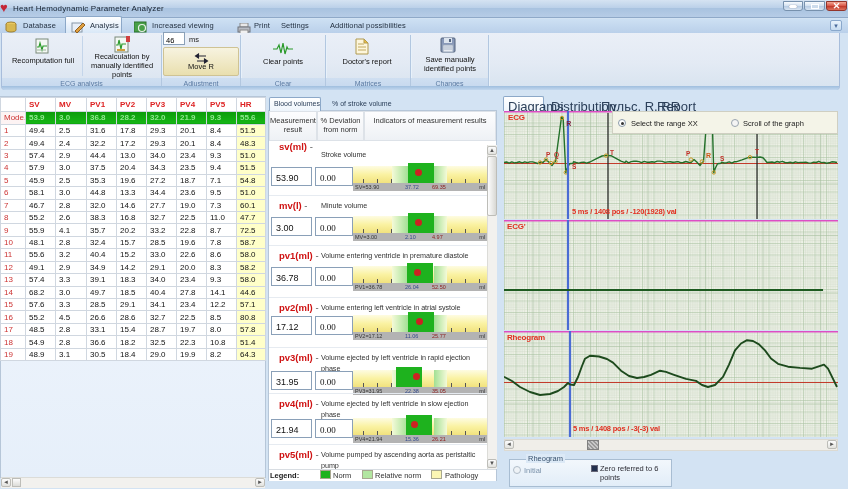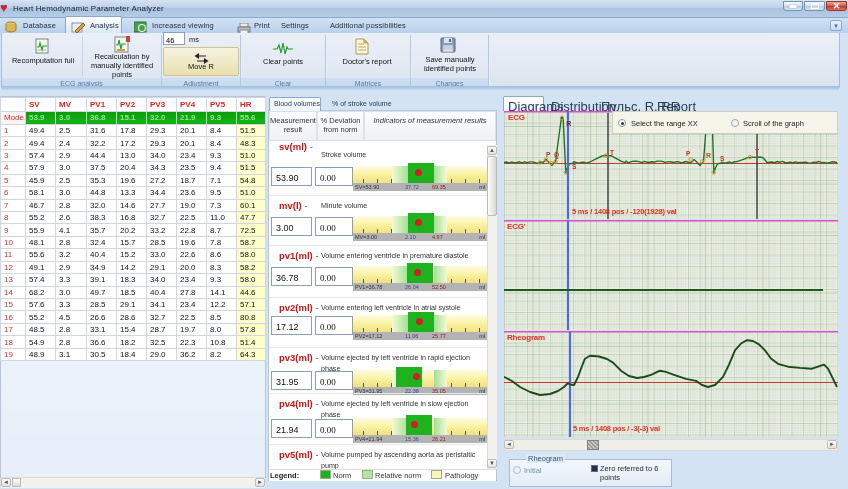--- a/index.html
+++ b/index.html
@@ -178,21 +178,21 @@
         <td>PV3</td>
         <td>PV4</td>
         <td>PV5</td>
         <td class="hrh">HR</td>
       </tr>
 <tr class="mode">
         <td class="rl">Mode.</td>
         <td>53.9</td>
         <td>3.0</td>
         <td>36.8</td>
-        <td>15.1</td>
+        <td>28.2</td>
         <td>32.0</td>
         <td>21.9</td>
         <td>9.3</td>
         <td class="hr">55.6</td>
       </tr>
 <tr>
         <td class="rl">1</td>
         <td>49.4</td>
         <td>2.5</td>
         <td>31.6</td>
@@ -389,39 +389,39 @@
         <td>10.8</td>
         <td class="hr">51.4</td>
       </tr>
 <tr>
         <td class="rl">19</td>
         <td>48.9</td>
         <td>3.1</td>
         <td>30.5</td>
         <td>18.4</td>
         <td>29.0</td>
-        <td>36.2</td>
+        <td>19.9</td>
         <td>8.2</td>
         <td class="hr">64.3</td>
       </tr>
     </tbody>
   </table>
 <div class="abs" id="lhsb"></div>
 <div class="abs sbbtn" style="left:1px;top:478px;">◄</div>
 <div class="abs" style="left:12px;top:478px;width:9px;height:9px;background:linear-gradient(#fdfdfd,#dcdcd8);border:1px solid #bdbdb8;"></div>
 <div class="abs sbbtn" style="left:255px;top:478px;">►</div>
 
 <div class="abs" id="mpanel"></div>
 
 <div class="abs" style="left:269px;top:97px;width:52px;height:14px;border:1px solid #8ca8c8;border-bottom:none;border-radius:2px 2px 0 0;background:linear-gradient(#fff,#eef5fc);"></div>
 <div class="abs" style="left:274px;top:100px;font-size:7px;color:#2c405a;">Blood volumes</div>
 <div class="abs" style="left:332px;top:100px;font-size:7px;color:#2c405a;">% of stroke volume</div>
 <div class="abs mhdr" style="left:269px;top:111px;width:48px;height:30px;padding-top:4px;">Measurement<br>result</div>
 <div class="abs mhdr" style="left:317px;top:111px;width:47px;height:30px;padding-top:4px;">% Deviation<br>from norm</div>
-<div class="abs mhdr" style="left:364px;top:111px;width:132px;height:30px;padding-top:4px;font-style:italic;">Indicators of measurement results</div>
+<div class="abs mhdr" style="left:364px;top:111px;width:132px;height:30px;padding-top:4px;">Indicators of measurement results</div>
 
 <div class="abs rowlab" style="left:279px;top:141px;text-align:center;">sv(ml) <span style="font-weight:normal;color:#555">-</span></div>
 <div class="abs rowdesc" style="left:321px;top:150px;">Stroke volume</div>
 <div class="abs inp" style="left:271px;top:167px;">53.90</div>
 <div class="abs inp inp2" style="left:315px;top:167px;">0.00</div>
 <div class="abs bar" style="top:166px;">
     <div class="bgrad1"></div>
     <div class="bgrad2"></div>
     <div class="btick" style="left:10px"></div>
     <div class="btick" style="left:24px"></div>

